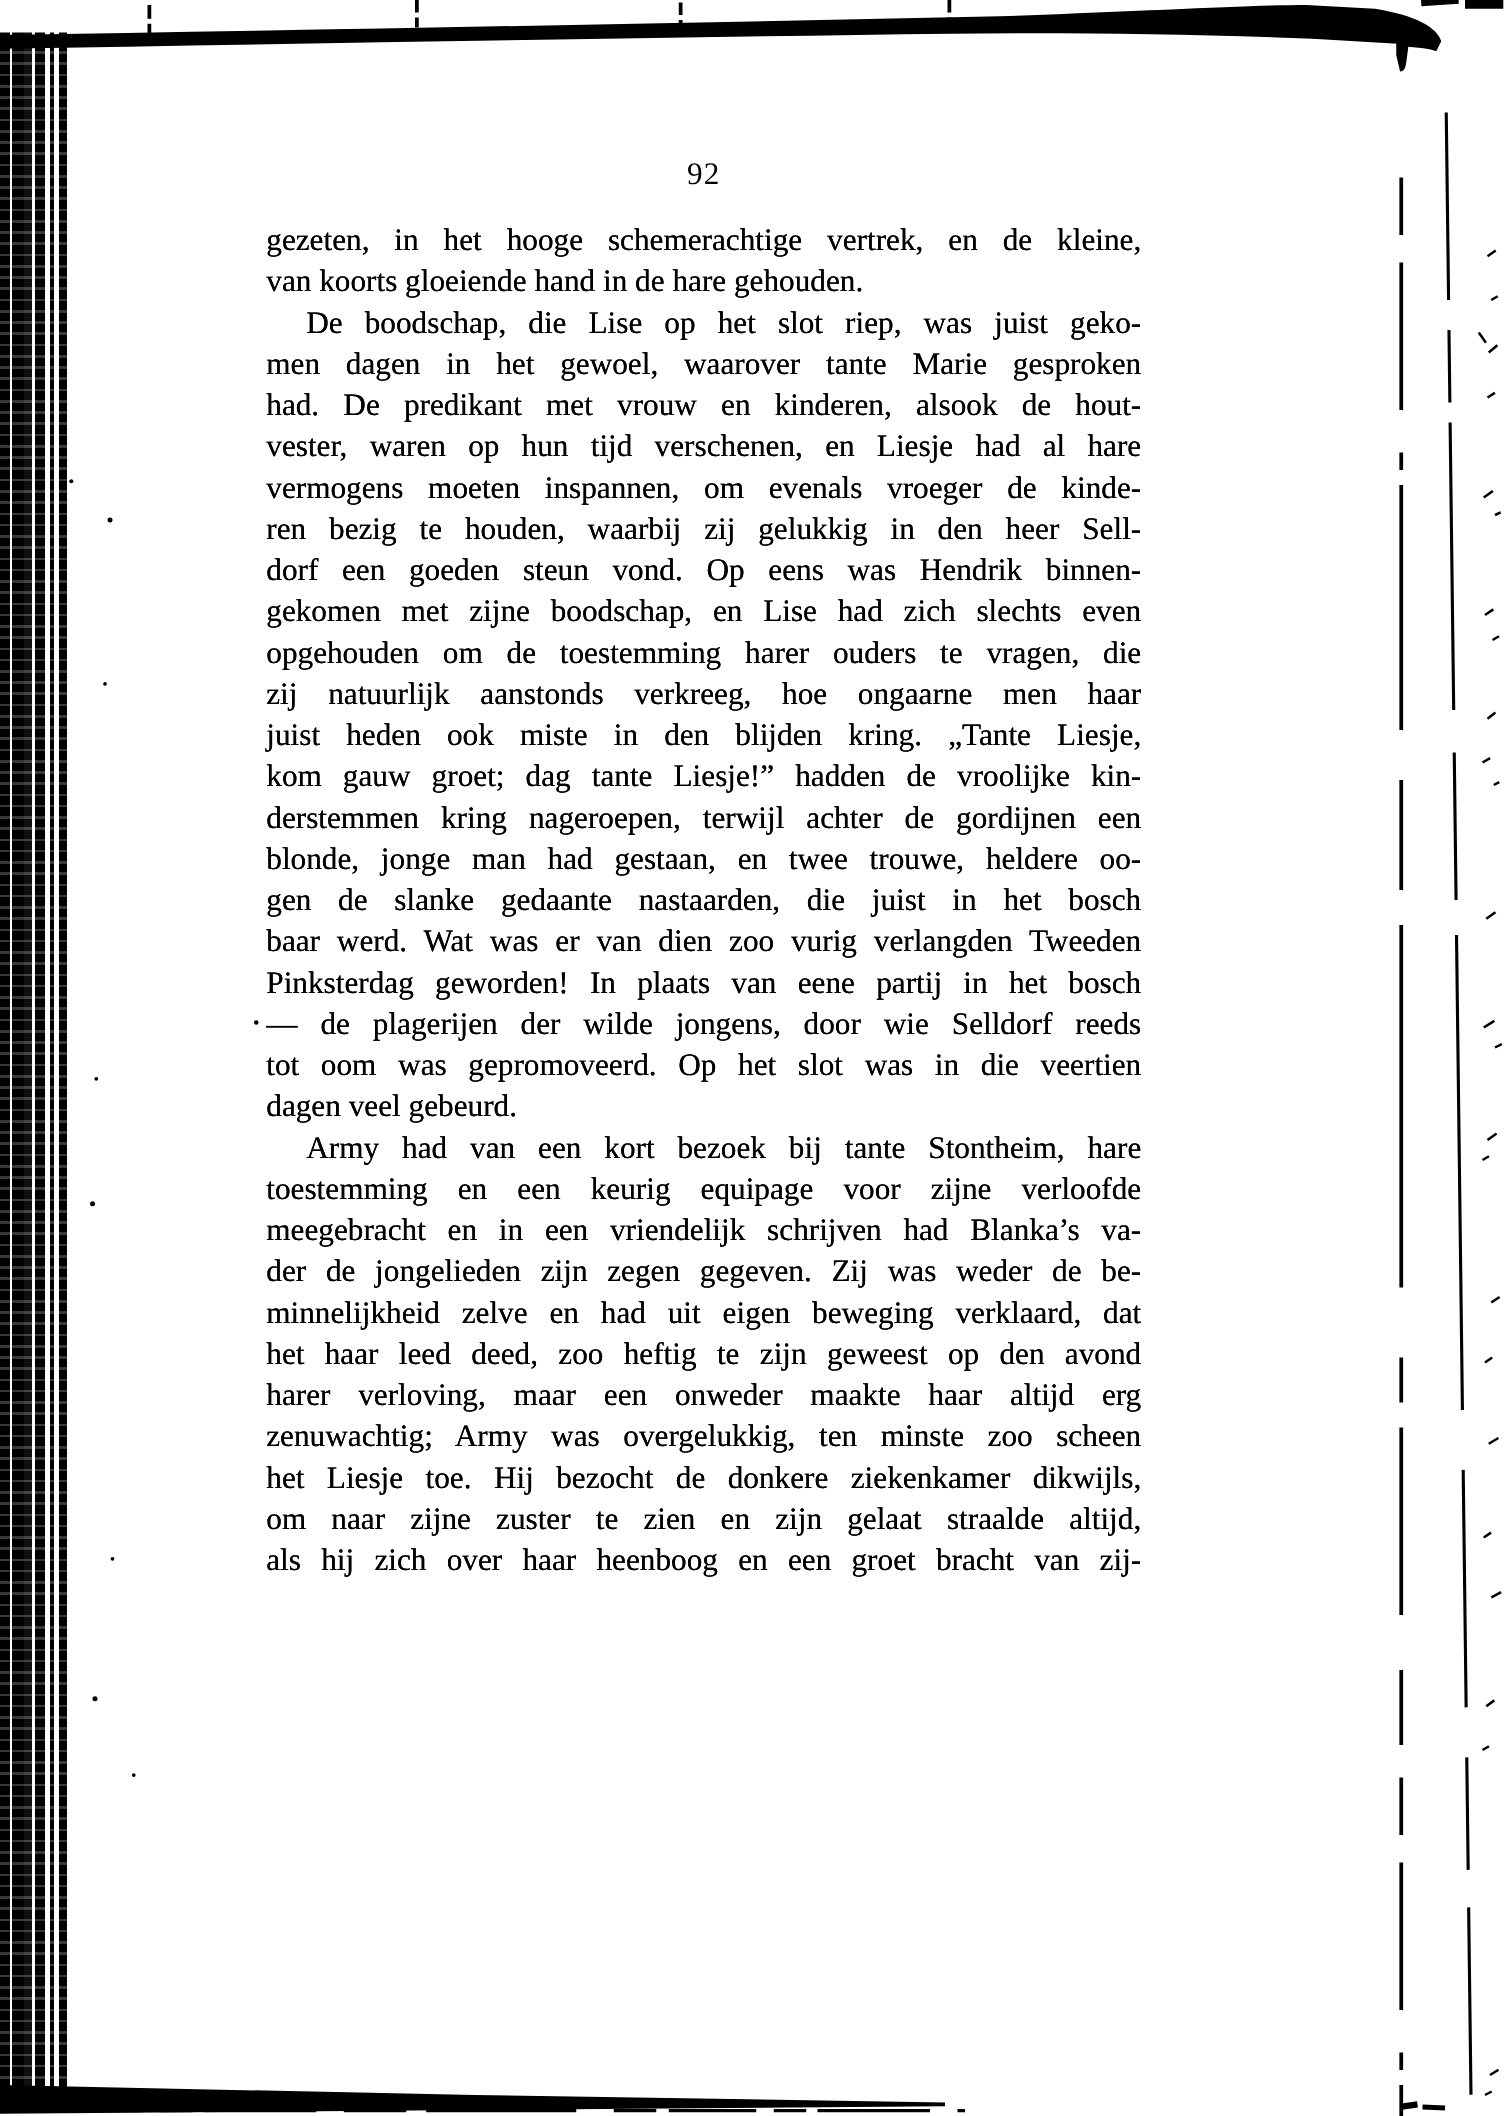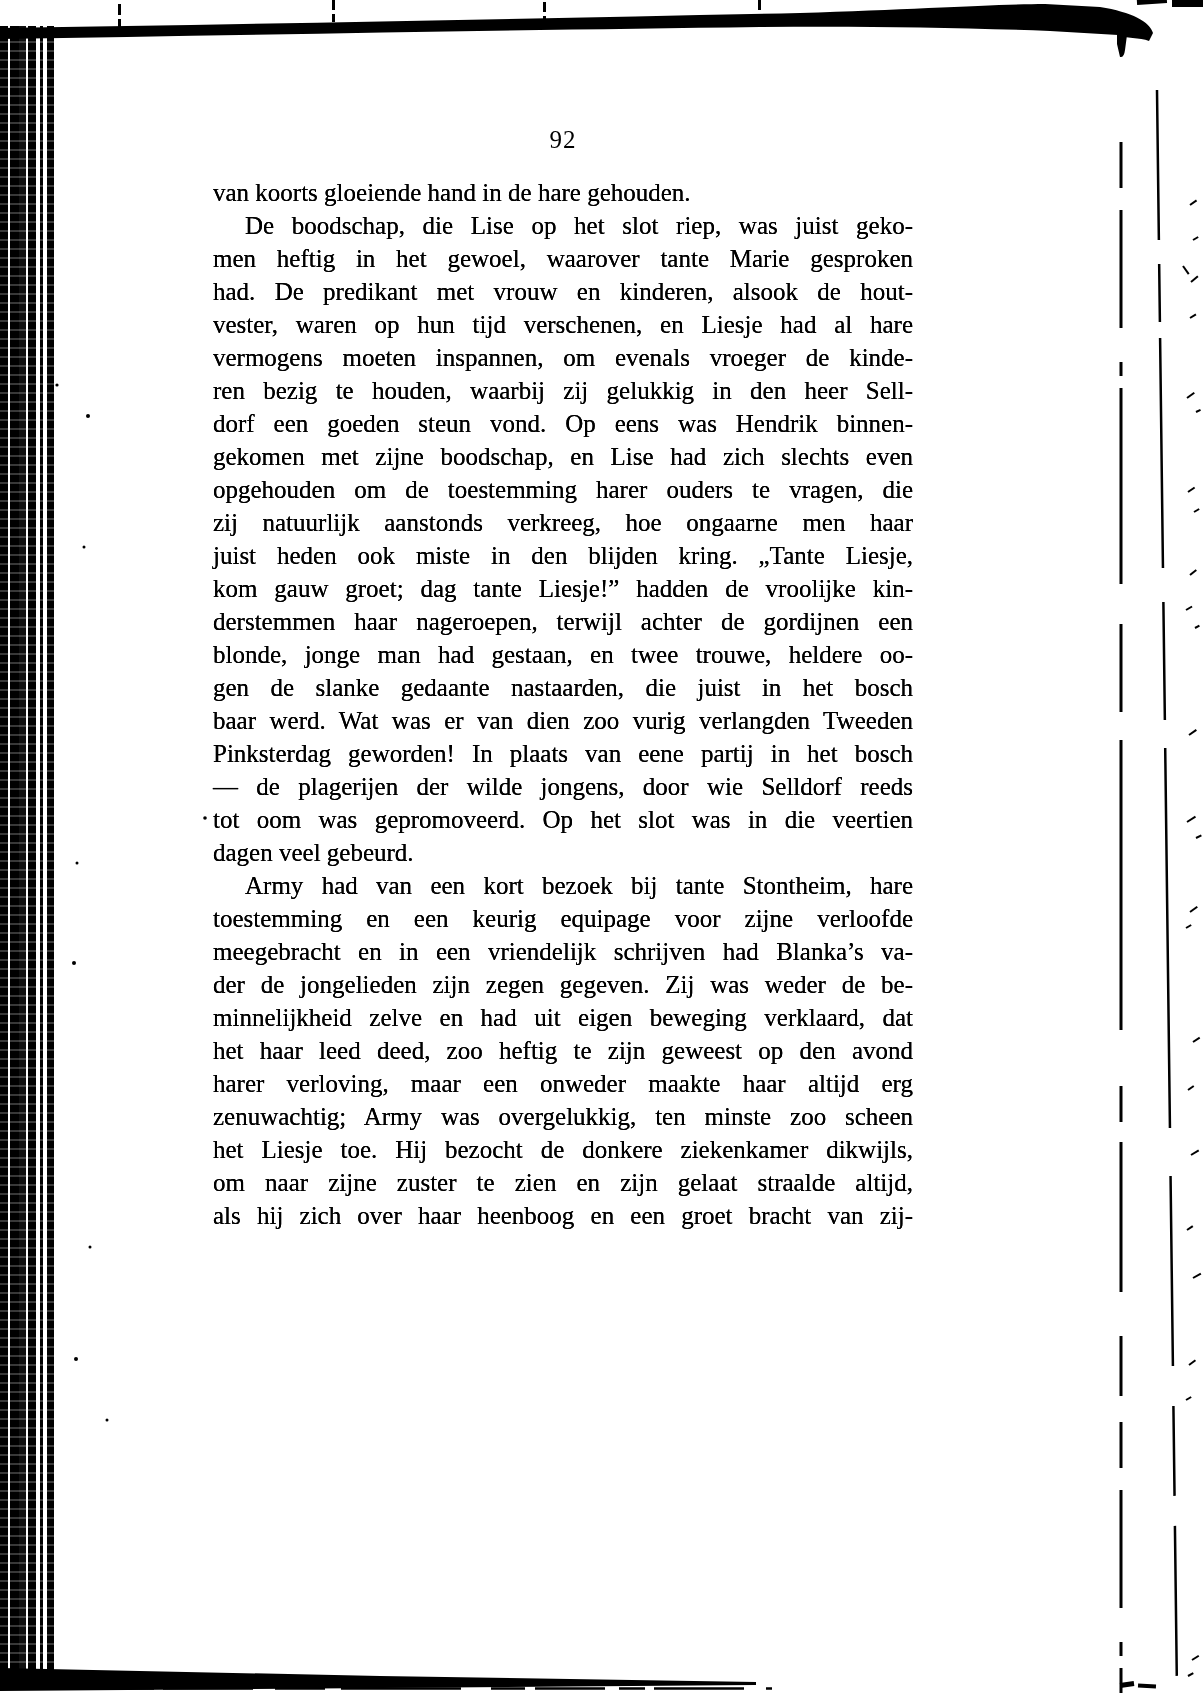--- a/index.html
+++ b/index.html
@@ -58,36 +58,37 @@
 <body>
 
 <div class="page">
 
   <div class="left-band"></div>
 
   <div class="page-number">92</div>
 
   <div class="text-block" id="text-block">
       <div>
+        <div class="text-line">gezeten, in het hooge schemerachtige vertrek, en de kleine,</div>
         <div class="text-line flush">van koorts gloeiende hand in de hare gehouden.</div>
       </div>
       <div>
         <div class="text-line indent">De boodschap, die Lise op het slot riep, was juist geko-</div>
-        <div class="text-line">men heftig in het gewoel, waarover tante Marie gesproken</div>
+        <div class="text-line">men dagen in het gewoel, waarover tante Marie gesproken</div>
         <div class="text-line">had. De predikant met vrouw en kinderen, alsook de hout-</div>
         <div class="text-line">vester, waren op hun tijd verschenen, en Liesje had al hare</div>
         <div class="text-line">vermogens moeten inspannen, om evenals vroeger de kinde-</div>
         <div class="text-line">ren bezig te houden, waarbij zij gelukkig in den heer Sell-</div>
         <div class="text-line">dorf een goeden steun vond. Op eens was Hendrik binnen-</div>
         <div class="text-line">gekomen met zijne boodschap, en Lise had zich slechts even</div>
         <div class="text-line">opgehouden om de toestemming harer ouders te vragen, die</div>
         <div class="text-line">zij natuurlijk aanstonds verkreeg, hoe ongaarne men haar</div>
         <div class="text-line">juist heden ook miste in den blijden kring. „Tante Liesje,</div>
         <div class="text-line">kom gauw groet; dag tante Liesje!” hadden de vroolijke kin-</div>
-        <div class="text-line">derstemmen haar nageroepen, terwijl achter de gordijnen een</div>
+        <div class="text-line">derstemmen kring nageroepen, terwijl achter de gordijnen een</div>
         <div class="text-line">blonde, jonge man had gestaan, en twee trouwe, heldere oo-</div>
         <div class="text-line">gen de slanke gedaante nastaarden, die juist in het bosch</div>
         <div class="text-line">baar werd. Wat was er van dien zoo vurig verlangden Tweeden</div>
         <div class="text-line">Pinksterdag geworden! In plaats van eene partij in het bosch</div>
         <div class="text-line">— de plagerijen der wilde jongens, door wie Selldorf reeds</div>
         <div class="text-line">tot oom was gepromoveerd. Op het slot was in die veertien</div>
         <div class="text-line flush">dagen veel gebeurd.</div>
       </div>
       <div>
         <div class="text-line indent">Army had van een kort bezoek bij tante Stontheim, hare</div>

